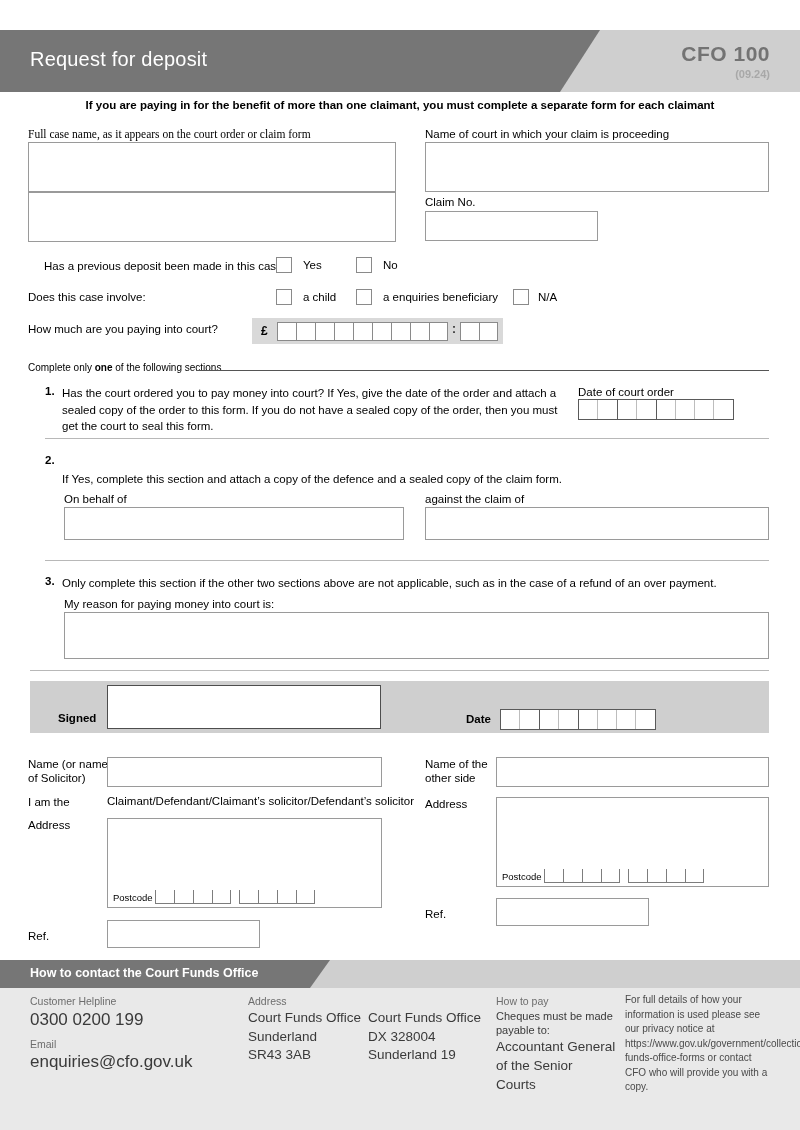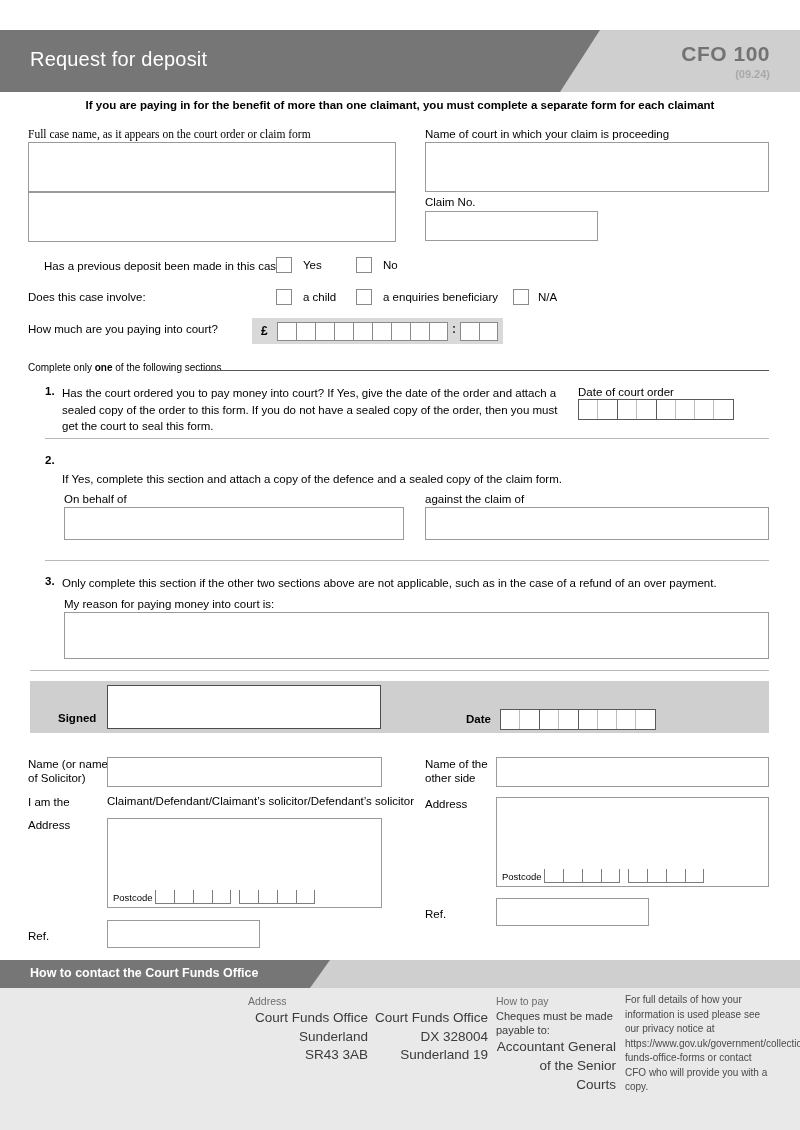--- a/index.html
+++ b/index.html
@@ -180,21 +180,21 @@
   .foot-band-r{ position:absolute; left:300px; top:0; width:500px; height:28px; background:#cfcfcf; }
   .foot-band-l{
     position:absolute; left:0; top:0; width:330px; height:28px; background:#767676;
     clip-path: polygon(0 0, 330px 0, 310px 28px, 0 28px);
   }
   .foot-title{ position:absolute; left:30px; top:6px; font-size:12.5px; font-weight:bold; color:#fff; }
 
   .fcol{ position:absolute; }
   .fh{ font-size:10.5px; color:#6d6d6d; line-height:1.3; }
   .fb{ font-size:17px; color:#3a3a3a; line-height:1.35; }
-  .fm{ font-size:13.5px; color:#3a3a3a; line-height:1.4;text-align:right; }
+  .fm{ font-size:13.5px; color:#3a3a3a; line-height:1.4; }
   .fs{ font-size:10px; color:#4a4a4a; line-height:1.45; }
   .fsb{ font-size:11px; color:#3a3a3a; line-height:1.35; }
 
   .fc1{ left:30px; top:995px; width:215px; }
   .fc2{ left:248px; top:995px; width:120px; }
   .fc3{ left:368px; top:995px; width:120px; }
   .fc4{ left:496px; top:995px; width:120px; }
   .fc5{ left:625px; top:993px; width:150px; }
 </style>
 </head>
@@ -383,20 +383,26 @@
   <div class="lbl lab-oref">Ref.</div>
   <div class="box b-oref"></div>
 
   <div class="foot-wrap">
     <div class="foot-bg"></div>
     <div class="foot-band-r"></div>
     <div class="foot-band-l"></div>
     <div class="foot-title">How to contact the Court Funds Office</div>
   </div>
 
+  <div class="fcol fc1">
+    <div class="fh">Customer Helpline</div>
+    <div class="fb">0300 0200 199</div>
+    <div class="fh" style="margin-top:6px;">Email</div>
+    <div class="fb">enquiries@cfo.gov.uk</div>
+  </div>
 
   <div class="fcol fc2">
     <div class="fh">Address</div>
     <div class="fm">Court Funds Office</div>
     <div class="fm">Sunderland</div>
     <div class="fm">SR43 3AB</div>
   </div>
 
   <div class="fcol fc3">
     <div class="fh" style="visibility:hidden;">&nbsp;</div>

